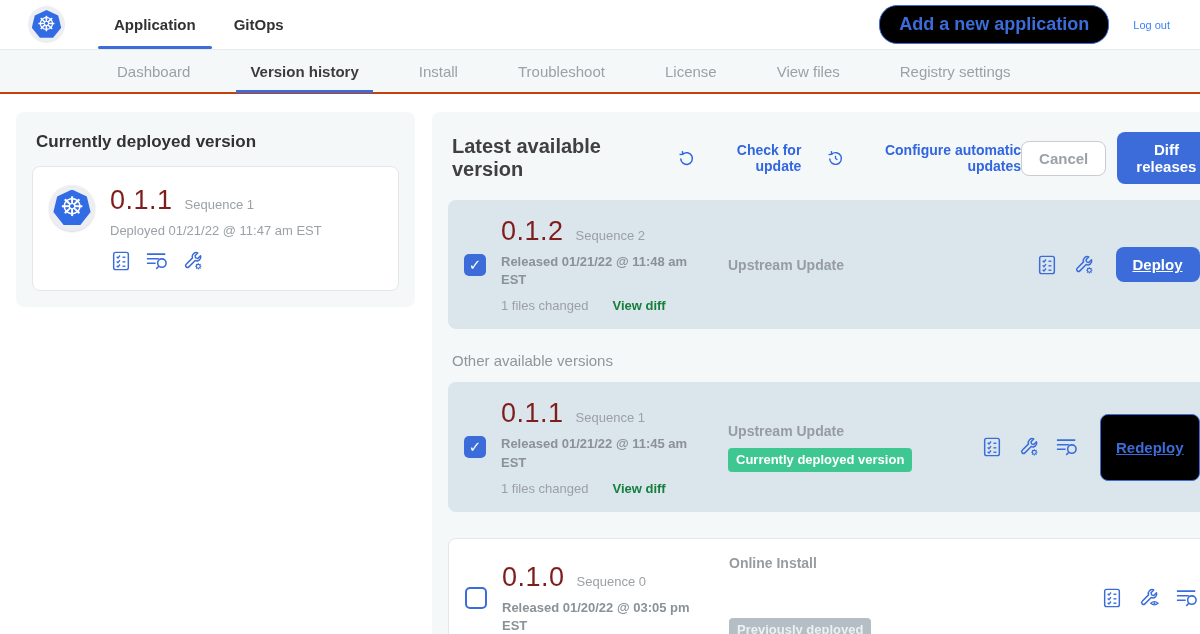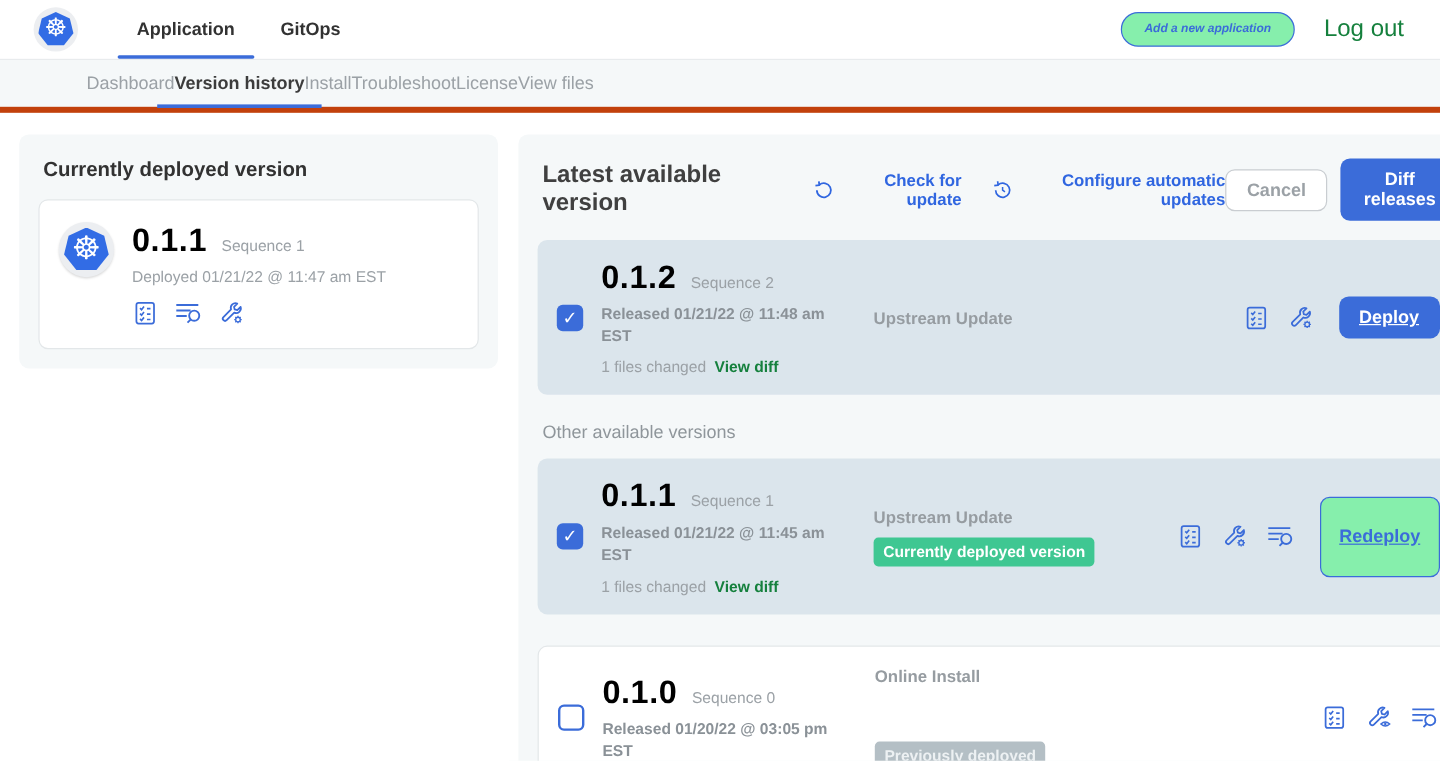--- a/index.html
+++ b/index.html
@@ -29,31 +29,30 @@
   .top-tab {
     padding: 0 19px; display: flex; align-items: center; position: relative;
     font-size: 15px; font-weight: 700; color: #323232;
   }
   .top-tab.active::after {
     content: ""; position: absolute; left: 3px; right: 3px; bottom: 0;
     height: 3px; background: #3b6cd9; border-radius: 2px;
   }
   .topnav-right { margin-left: auto; display: flex; align-items: center; gap: 24px; }
   .add-app-btn {
-    background: #86efac; border: 1.5px solid #3b6cd9; color: #3b6cd9;
-    border-radius: 18px; padding: 8px 19px; font-size: 10px; font-weight: 700;
+    background: #000000; border: 1.5px solid #3b6cd9; color: #3b6cd9;
+    border-radius: 18px; padding: 8px 19px; font-size: 18px; font-weight: 700;
     font-family: inherit;
-    font-style: italic;
-  }
-  .logout { font-size: 20px; color: #15803d; }
+  }
+  .logout { font-size: 11px; color: #3b82f6; }
 
   
   .subnav {
-    height: 44px; background: #f5f8f9; border-bottom: 5px solid #c2410c;
-    display: flex; align-items: stretch; padding-left: 72px; 
+    height: 44px; background: #f5f8f9; border-bottom: 2px solid #c2410c;
+    display: flex; align-items: stretch; padding-left: 117px; gap: 60px;
   }
   .subnav-item {
     display: flex; align-items: center; position: relative;
     font-size: 15px; color: #9ba1a6;
   }
   .subnav-item.active { color: #3c3c3c; font-weight: 700; }
   .subnav-item.active::after {
     content: ""; position: absolute; left: -14px; right: -14px; bottom: -1px;
     height: 3px; background: #3b6cd9;
   }
@@ -70,61 +69,61 @@
     background: #fff; border: 1px solid #e3e7e9; border-radius: 8px;
     padding: 18px 16px; display: flex; gap: 15px; align-items: flex-start;
   }
   .k8s-badge {
     width: 46px; height: 46px; border-radius: 50%; background: #eceef1;
     display: flex; align-items: center; justify-content: center; flex: 0 0 auto;
     box-shadow: 0 1px 2px rgba(0,0,0,.15);
   }
   .k8s-badge .heptagon { width: 38px; height: 37px; font-size: 27px; }
   .ver-row { display: flex; align-items: baseline; gap: 12px; }
-  .ver-num { font-size: 27px; font-weight: 700; color: #000000; letter-spacing: .5px; }
+  .ver-num { font-size: 27px; font-weight: 400; color: #7f1d1d; letter-spacing: .5px; }
   .seq { font-size: 13px; color: #9ba1a6; }
   .dep-date { font-size: 13px; color: #9ba1a6; margin-top: 7px; }
   .icon-row { display: flex; align-items: center; gap: 13px; margin-top: 12px; color: #3b6cd9; }
 
   .right-panel {
     flex: 1; background: #f5f8f9; border-radius: 8px;
     padding: 16px; min-height: 505px;
   }
   .latest-header { display: flex; align-items: center; margin: 4px 0 16px; }
   .latest-title { font-size: 20px; font-weight: 700; color: #404040; margin-left: 4px; }
   .header-link {
     display: flex; align-items: center; gap: 7px; margin-left: 25px;
     color: #3066e0; font-size: 14px; font-weight: 700; text-align: right;
   }
   .header-actions { margin-left: auto; display: flex; align-items: center; gap: 11px; }
 
   .btn { font-family: inherit; font-size: 15px; font-weight: 700; border-radius: 8px; }
   .cancel-btn { background: #fff; border: 1px solid #c9cdd1; color: #9ba1a6; padding: 8px 17px; }
   .primary-btn { background: #3b6cd9; border: none; color: #fff; padding: 9px 17px; }
-  .outline-btn { background: #86efac; border: 1.5px solid #3b6cd9; color: #3b6cd9; padding: 24px 15px; }
+  .outline-btn { background: #000000; border: 1.5px solid #3b6cd9; color: #3b6cd9; padding: 24px 15px; }
 
   .version-card {
     border-radius: 8px; padding: 16px; display: flex; align-items: center; gap: 15px;
     background: #dbe5ec; min-height: 122px;
   }
   .version-card.plain { background: #fff; border: 1px solid #e3e7e9; min-height: 110px; }
 
   .vc-checkbox {
     width: 22px; height: 22px; border-radius: 5px; flex: 0 0 auto;
     background: #3b6cd9; color: #fff; display: flex; align-items: center;
     justify-content: center; font-size: 15px; font-weight: 700;
   }
   .vc-checkbox.unchecked { background: #fff; border: 2px solid #3b6cd9; color: transparent; }
 
   .vinfo { width: 212px; flex: 0 0 auto; }
   .released {
     font-size: 13px; font-weight: 700; color: #8a9197;
     max-width: 190px; line-height: 1.4; margin-top: 6px;
   }
-  .files-row { display: flex; gap: 7px; margin-top: 9px; font-size: 13px; align-items: flex-start; }
+  .files-row { display: flex; gap: 24px; margin-top: 9px; font-size: 13px; align-items: flex-start; }
   .files { color: #9ba1a6; }
   .viewdiff { color: #15803d; font-weight: 700; }
 
   .source-col { width: 238px; flex: 0 0 auto; }
   .source { font-size: 14px; font-weight: 700; color: #969ca1; }
   .badge {
     display: inline-block; margin-top: 9px; padding: 4px 8px 5px; border-radius: 4px;
     font-size: 13px; font-weight: 700; color: #fff; white-space: nowrap;
   }
   .badge.green { background: #3fc792; }
@@ -195,20 +194,21 @@
   </div>
 </header>
 
 <nav class="subnav">
   <div class="subnav-item clickable">Dashboard</div>
   <div class="subnav-item active clickable">Version history</div>
   <div class="subnav-item clickable">Install</div>
   <div class="subnav-item clickable">Troubleshoot</div>
   <div class="subnav-item clickable">License</div>
   <div class="subnav-item clickable">View files</div>
+  <div class="subnav-item clickable">Registry settings</div>
 </nav>
 
 <main class="main">
 
   <section class="left-panel">
     <h2 class="left-title">Currently deployed version</h2>
     <div class="deployed-card">
       <div class="k8s-badge">
         <div class="heptagon">☸</div>
       </div>

